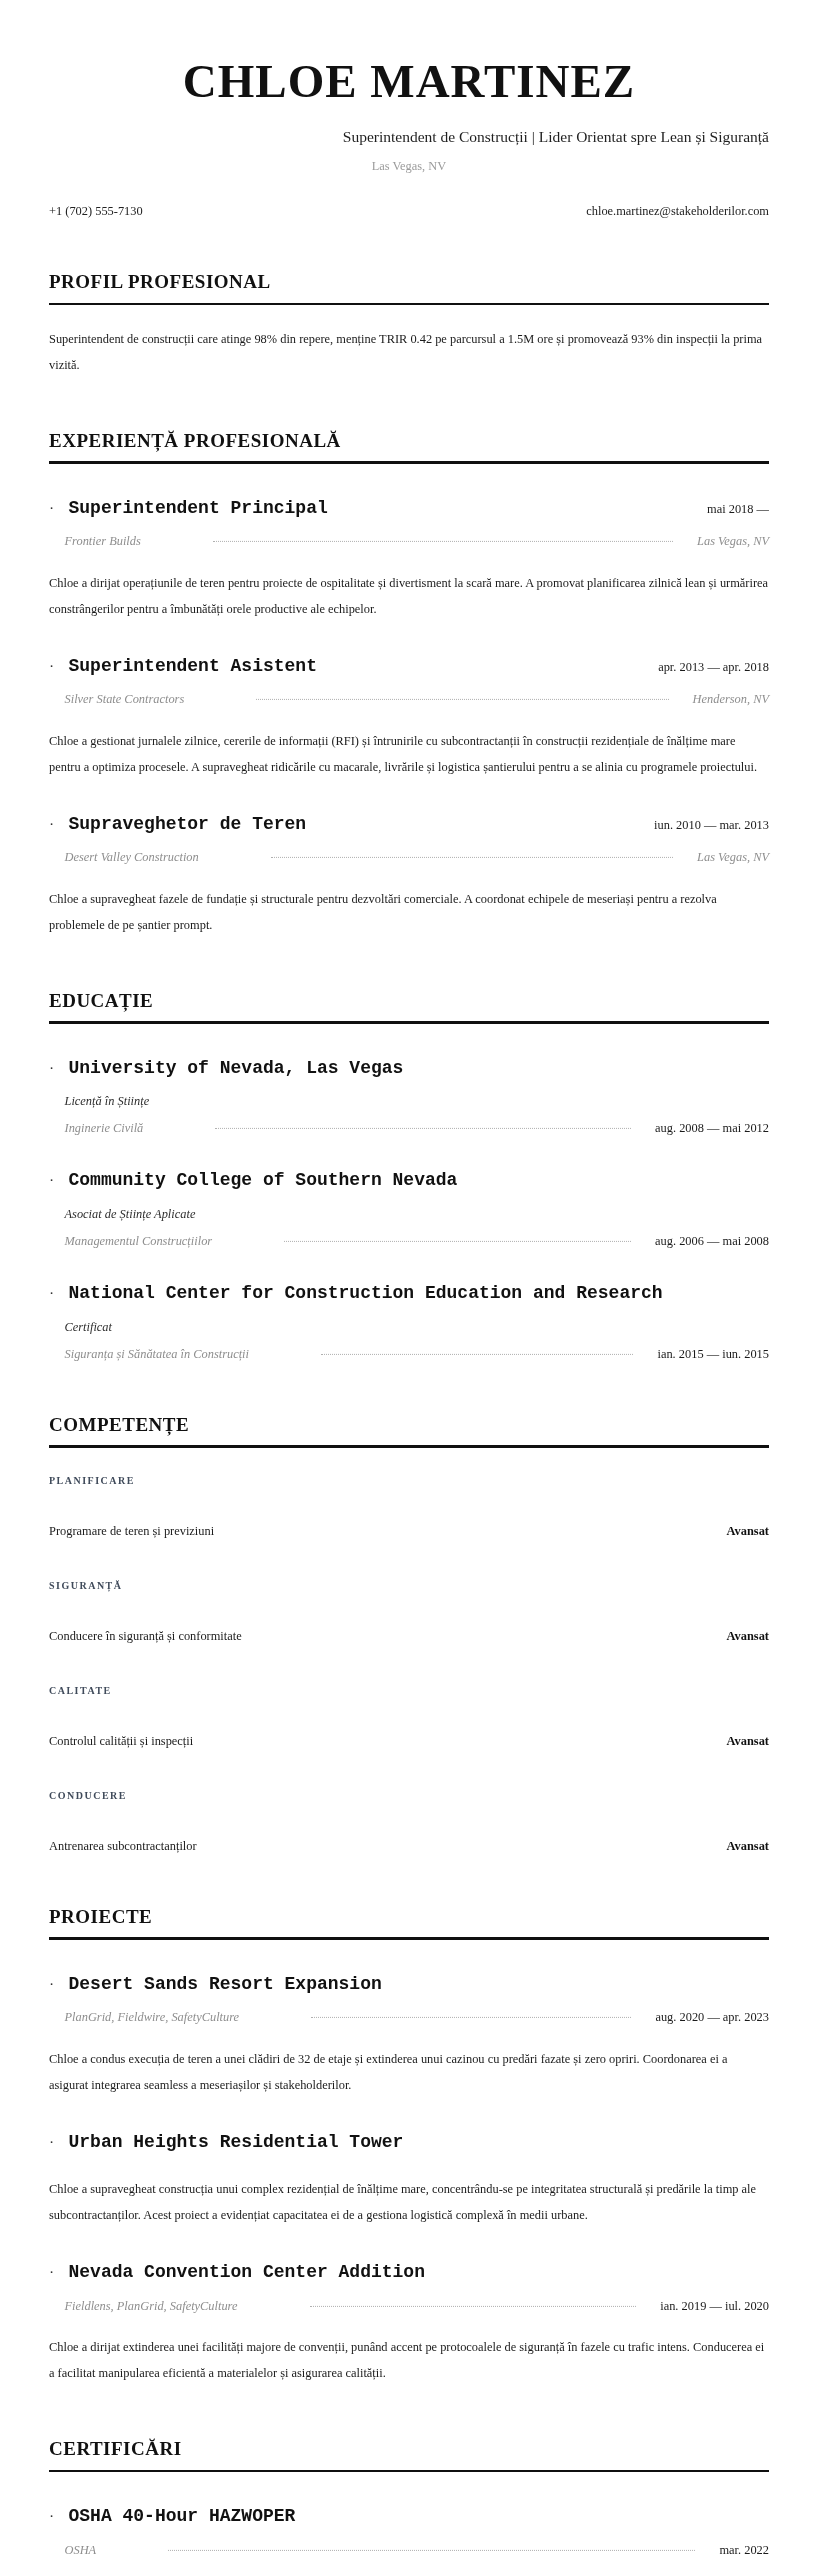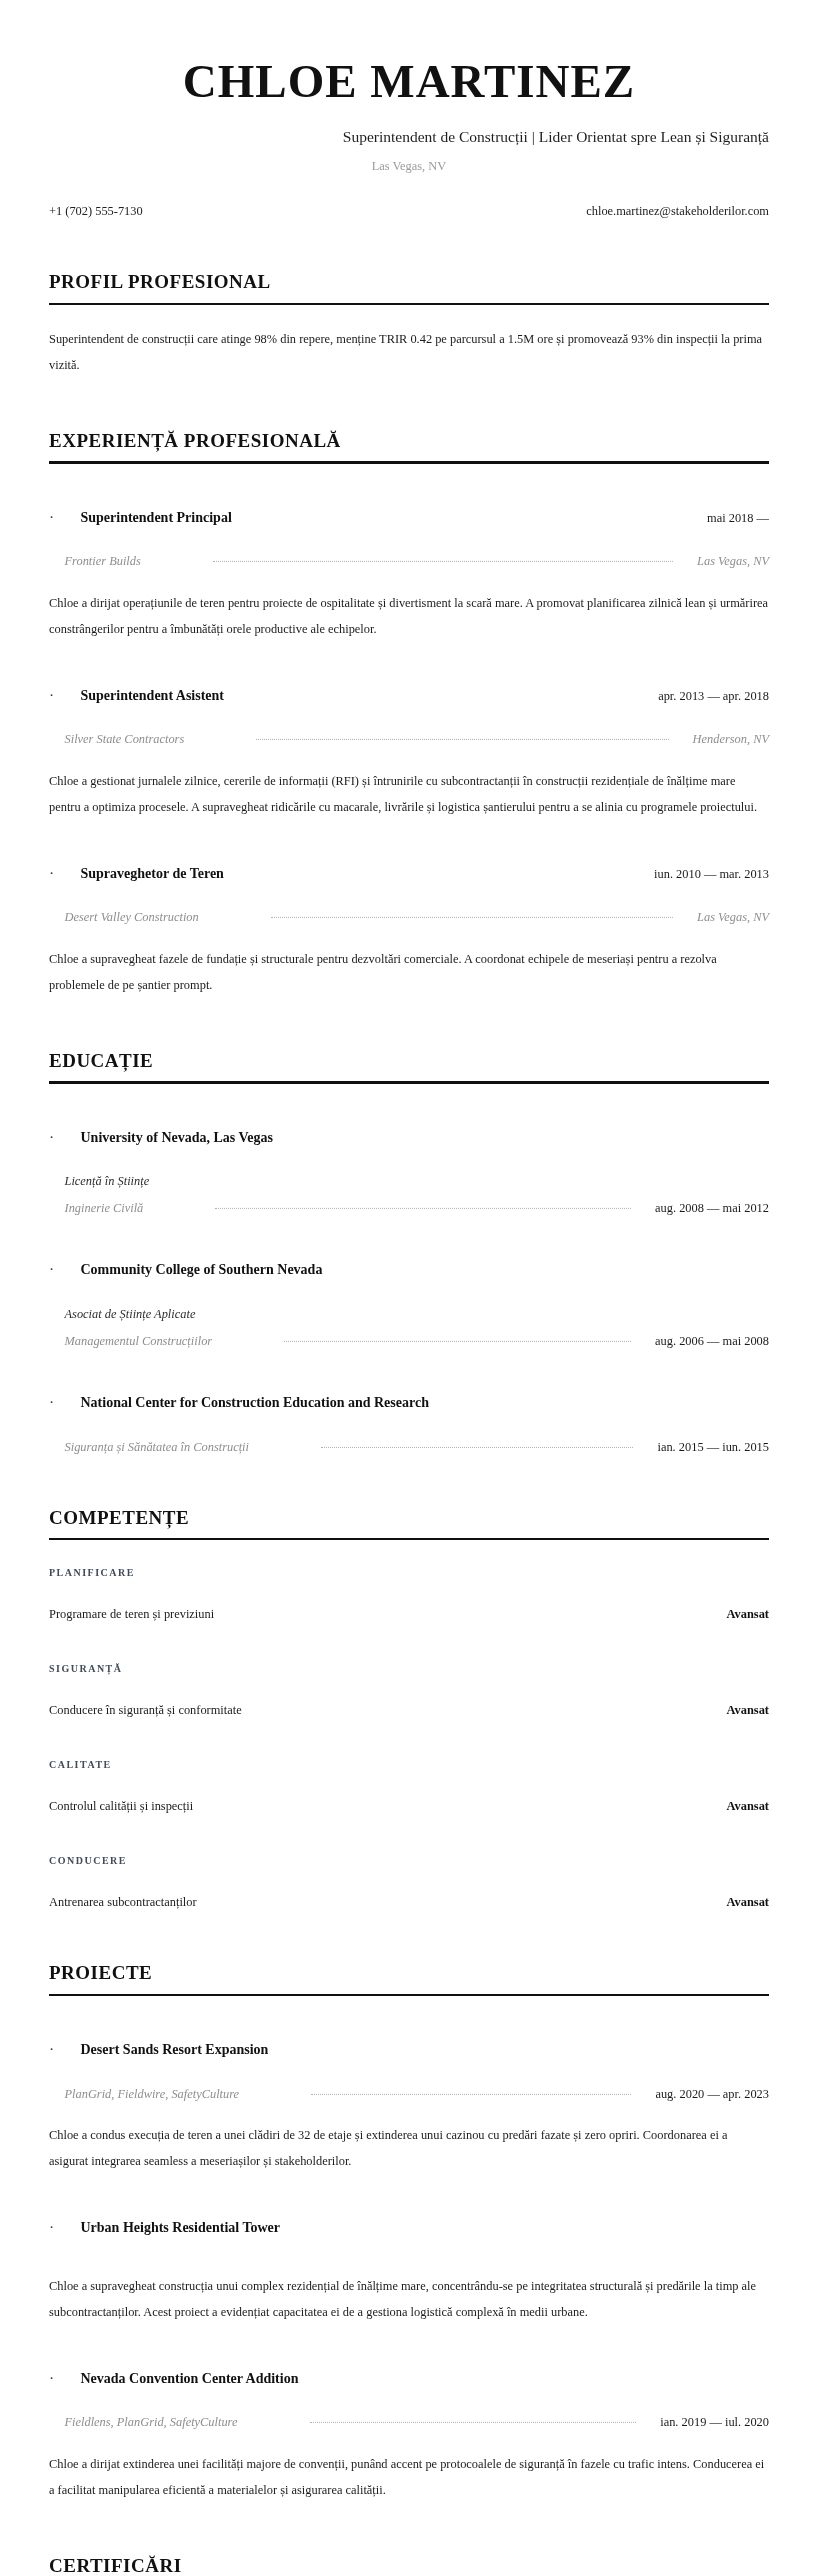--- a/index.html
+++ b/index.html
@@ -63,24 +63,25 @@
   
   .entry { margin-top: 30px; }
   .entry-head { display: flex; align-items: baseline; }
   .bullet {
     flex: 0 0 15.5px;
     font-size: 15.5px;
     line-height: 1;
     color: #333;
   }
   .entry-title {
-    margin: 16px;
-    font-size: 14px;
+    margin: 4px;
+    font-size: 18px;
     font-weight: 700;
     color: #111;
+    font-family: Liberation Mono, monospace;
   }
   .entry-dates {
     margin-left: auto;
     font-size: 12.4px;
     color: #1b1b1b;
     white-space: nowrap;
   }
   .sub-row {
     display: flex;
     align-items: baseline;
@@ -109,21 +110,21 @@
   .skill-cat {
     font-size: 10px;
     font-weight: 700;
     letter-spacing: 1.5px;
     color: #3f4a5a;
   }
   .skill-row {
     display: flex;
     justify-content: space-between;
     align-items: flex-start;
-    margin-top: 29px;
+    margin-top: 38px;
     font-size: 12.4px;
   }
   .level-label { font-weight: 700; color: #111; }
 
   
   .lang-row {
     display: flex;
     justify-content: space-between;
     align-items: baseline;
     margin-top: 20.6px;
@@ -227,20 +228,21 @@
         <span class="dots"></span>
         <span class="sub-right-date">aug. 2006 — mai 2008</span>
       </div>
     </article>
 
     <article class="entry">
       <div class="entry-head">
         <span class="bullet">·</span>
         <h3 class="entry-title">National Center for Construction Education and Research</h3>
       </div>
+      <div class="degree-line dark-italic">Certificat</div>
       <div class="sub-row">
         <span class="muted-italic">Siguranța și Sănătatea în Construcții</span>
         <span class="dots"></span>
         <span class="sub-right-date">ian. 2015 — iun. 2015</span>
       </div>
     </article>
   </section>
 
   <section class="sec">
     <h2 class="sec-title">COMPETENȚE</h2>

